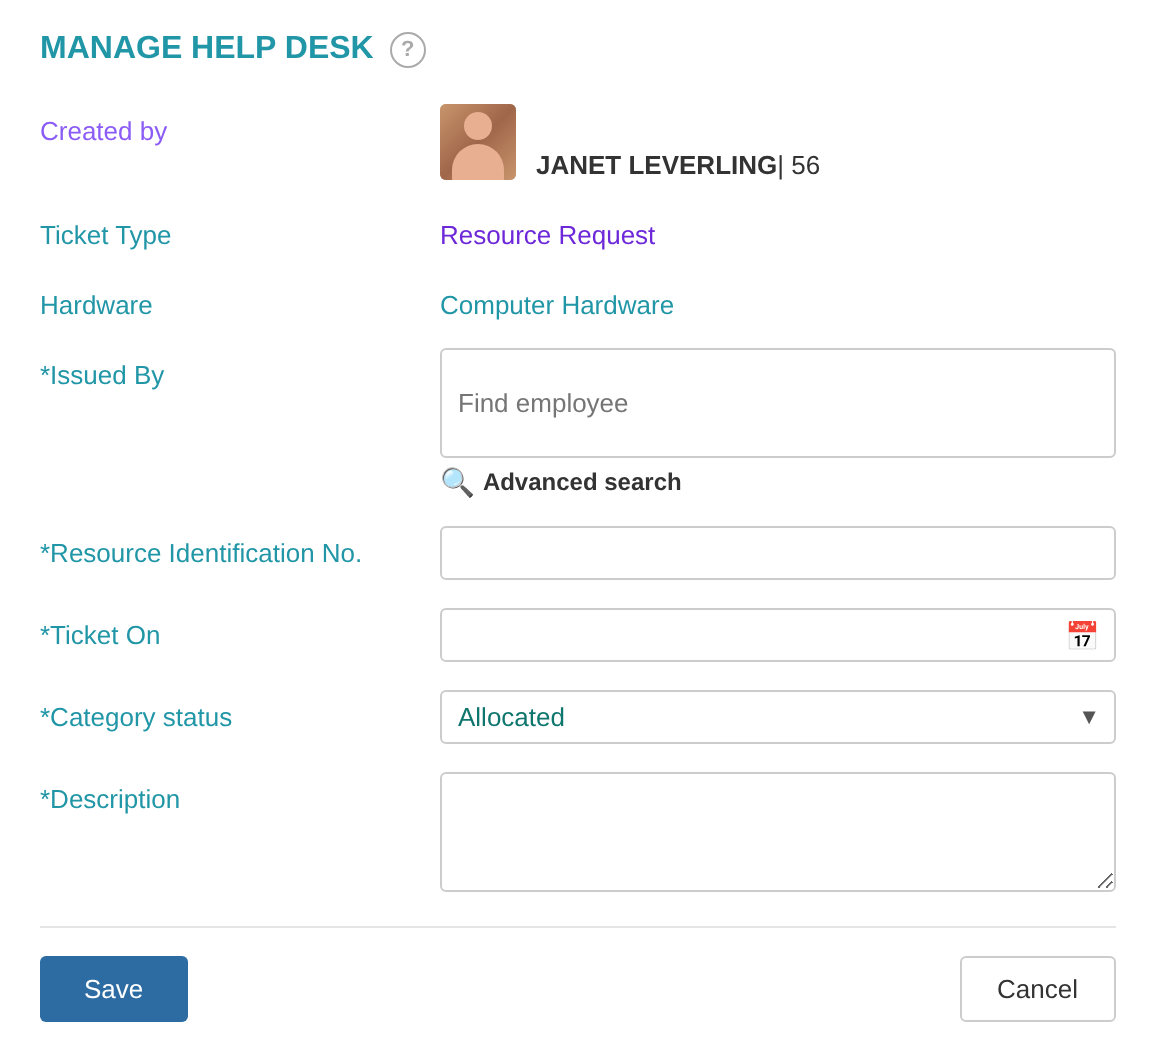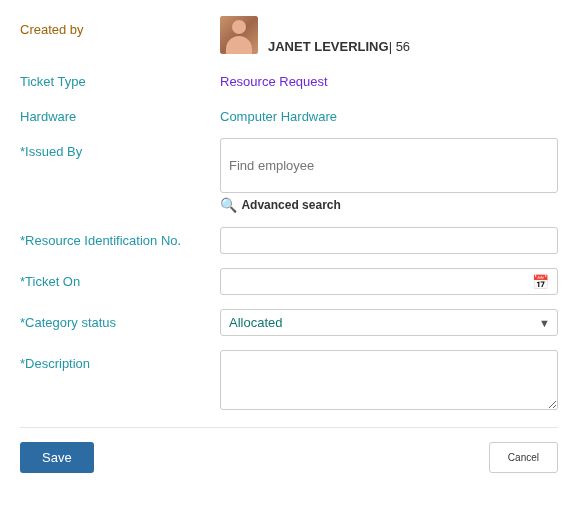--- a/index.html
+++ b/index.html
@@ -203,31 +203,35 @@
       padding: 8px 22px;
       font-size: 13px;
       cursor: pointer;
     }
     .btn-cancel {
       background: #fff;
       color: #333;
       border: 1px solid #ccc;
       border-radius: 3px;
       padding: 8px 18px;
-      font-size: 10px;
-      cursor: pointer;
-    }
-    .label-normal { color: #a16207; }
+      font-size: 13px;
+      cursor: pointer;
+    }
+    .label-normal { color: #8b5cf6; }
     .label-blue { color: #2196a7; }
   </style>
 </head>
 <body>
 
 <div class="container">
 
+  <div class="page-title">
+    <span>MANAGE HELP DESK</span>
+    <span class="help-icon">?</span>
+  </div>
 
   <div class="form-row">
     <div class="form-label label-normal">Created by</div>
     <div class="form-value created-by-value">
       <div class="avatar">
         <div class="avatar-img"></div>
       </div>
       <span>
         <span style="font-weight:bold;">JANET LEVERLING</span><span>| </span><span>56</span>
       </span>

